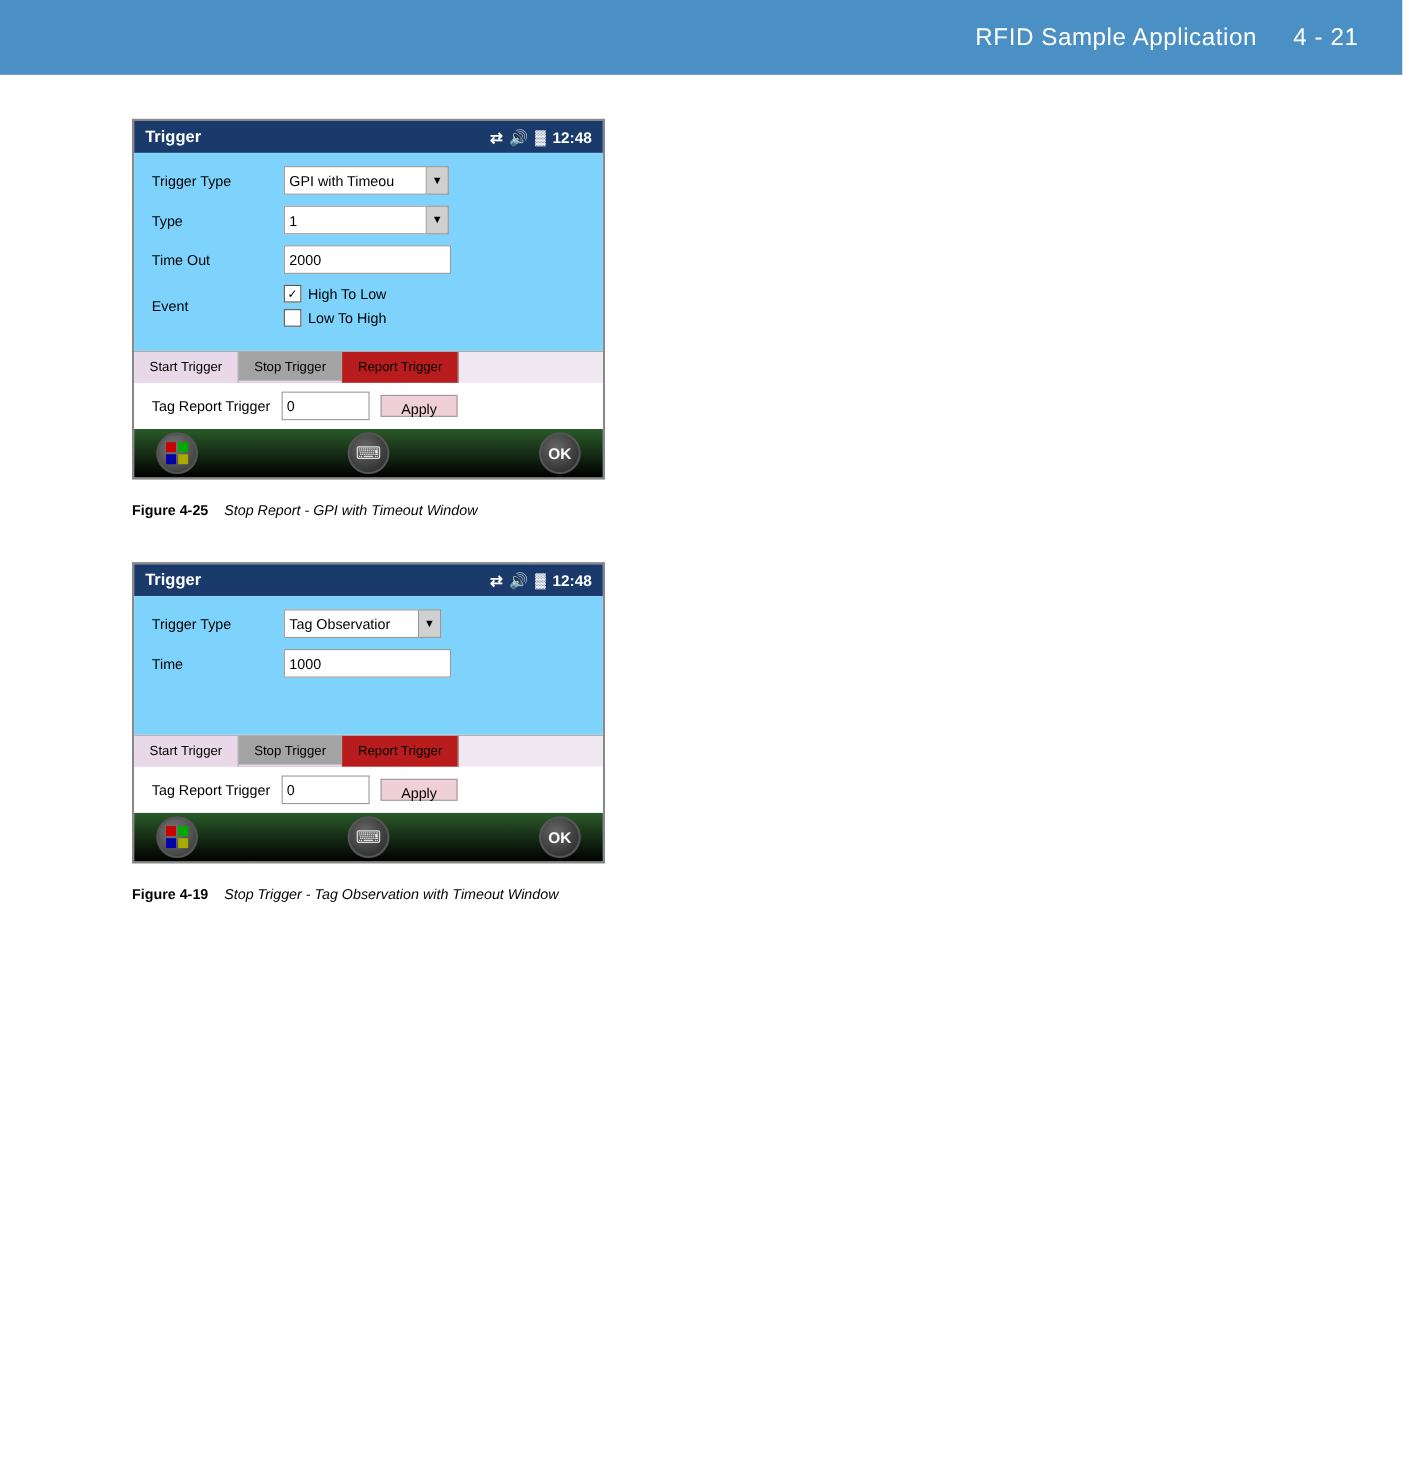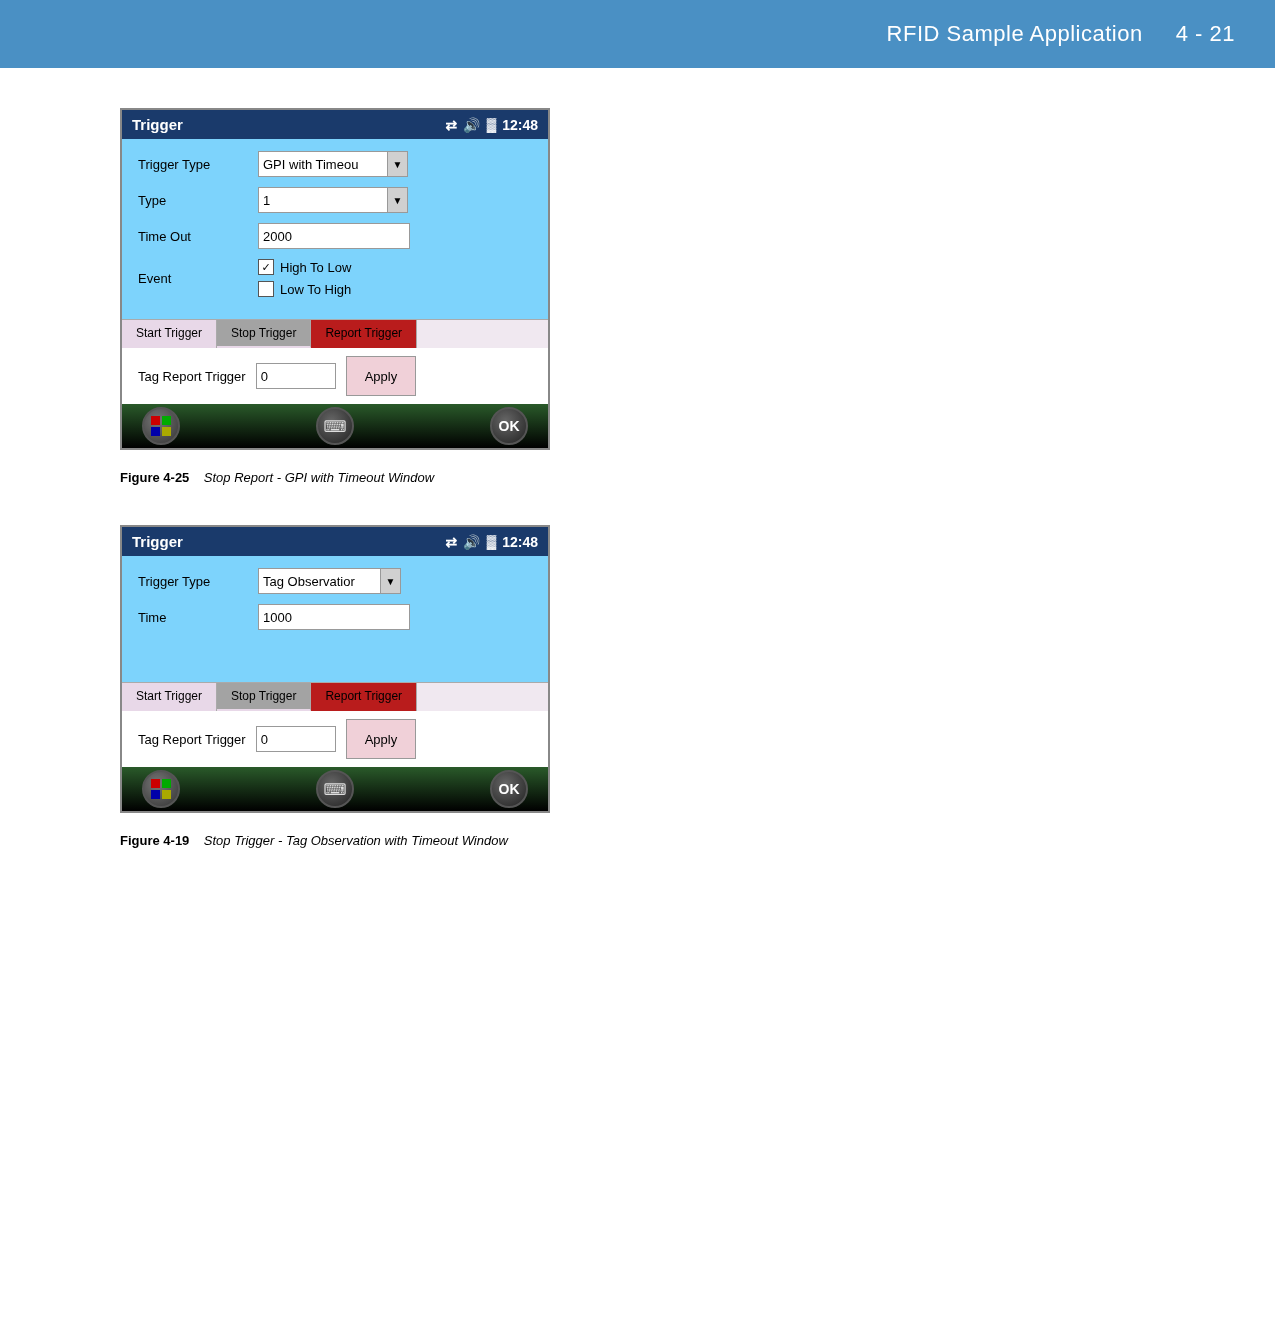--- a/index.html
+++ b/index.html
@@ -182,21 +182,21 @@
       padding: 2px 4px;
       height: 26px;
       width: 80px;
     }
     .apply-btn {
       background: #f0d0d8;
       border: 1px solid #999;
       font-size: 13px;
       padding: 4px 18px;
       cursor: pointer;
-      height: 40px;
+      height: 20px;
     }
 
     
     .device-sysbar {
       background: linear-gradient(to bottom, #2a5a2a, #000000);
       display: flex;
       align-items: center;
       justify-content: space-between;
       padding: 4px 20px;
       height: 44px;

